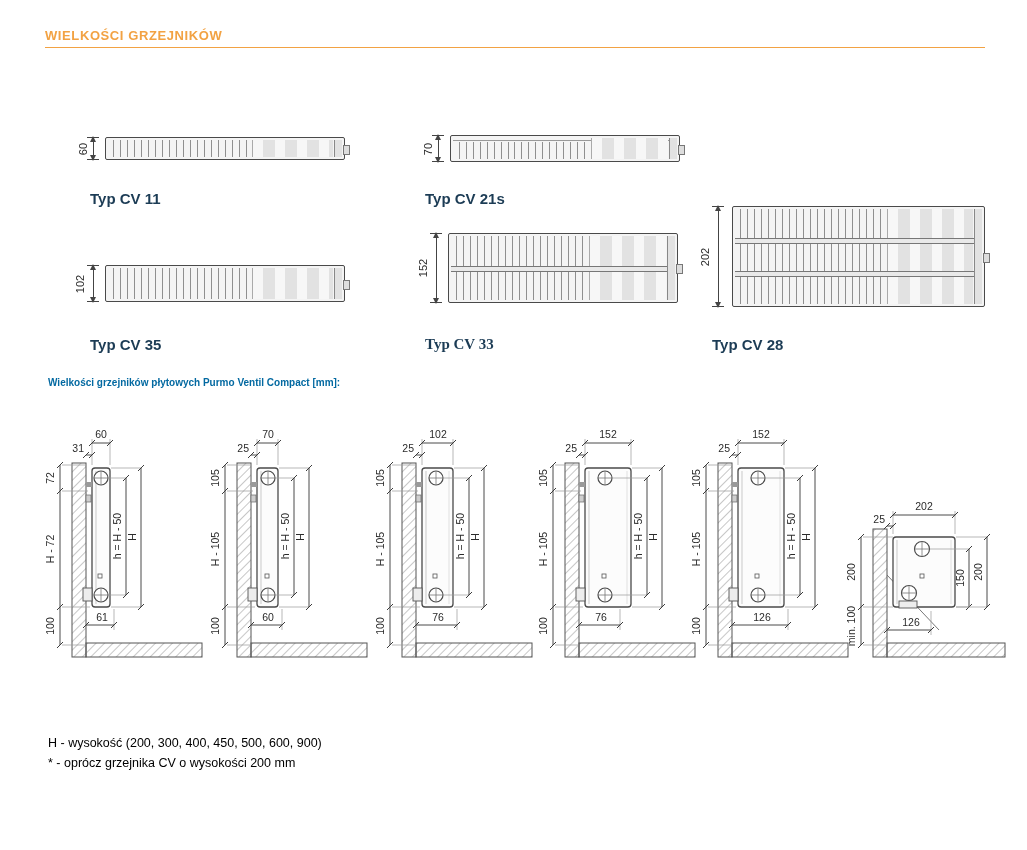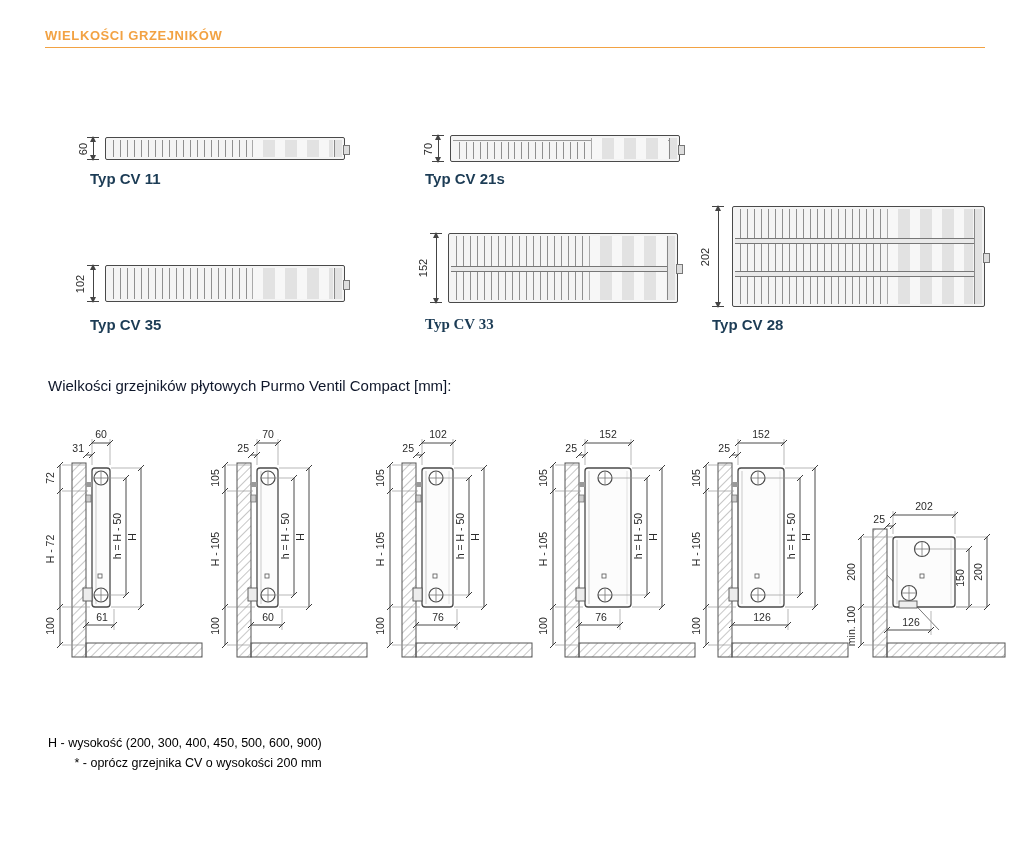--- a/index.html
+++ b/index.html
@@ -1,18 +1,18 @@
 <!DOCTYPE html>
 <html><head>
 <meta charset="utf-8">
 <style>
   html,body { margin:0; padding:0; background:#ffffff; }
   .stage {
     position:relative; width:1027px; height:850px; background:#ffffff;
-    font-family:"Liberation Sans", sans-serif; overflow:hidden;text-align:right;
+    font-family:"Liberation Sans", sans-serif; overflow:hidden;
   }
   
   .page-title {
     position:absolute; left:45px; top:28px;
     font-size:13px; font-weight:600; letter-spacing:.6px; color:#F2A243;
   }
   .title-rule {
     position:absolute; left:45px; top:47px; width:940px; height:0;
     border-top:1.5px solid #F2A243;
   }
@@ -54,23 +54,23 @@
     content:''; position:absolute; left:-3px;
     border-left:3.5px solid transparent; border-right:3.5px solid transparent;
   }
   .vdim-line::before { top:-1px; border-bottom:6px solid #444; }
   .vdim-line::after  { bottom:-1px; border-top:6px solid #444; }
   .vdim-label {
     position:absolute; right:11px; top:50%;
     transform:translateY(-50%) rotate(-90deg);
     font-size:11px; color:#2b2b2b; white-space:nowrap;
   }
-  .typ-label { position:absolute; font-size:15px; font-weight:bold; color:#1C3C55; }
+  .typ-label { position:absolute; font-size:15px; font-weight:bold; color:#1C3C55;margin-top:20px; }
   
-  .section-heading { position:absolute; left:48px; top:377px; font-size:15px; font-weight:normal; color:#0f172a; }
+  .section-heading { position:absolute; left:48px; top:377px; font-size:10px; font-weight:bold; color:#0369a1; }
   .legend { position:absolute; left:48px; top:733px; }
   .legend div { font-size:12.5px; color:#000000; line-height:20px; white-space:nowrap; }
   
   svg.xsec { position:absolute; overflow:visible; }
   svg.xsec text { font-family:"Liberation Sans", sans-serif; font-size:10.5px; fill:#2b2b2b; }
   svg.xsec .dim  { stroke:#4a4a4a; stroke-width:1; }
   svg.xsec .ext  { stroke:#9a9a9a; stroke-width:0.7; }
   svg.xsec .tick { stroke:#3c3c3c; stroke-width:1; }
 </style>
 </head>

